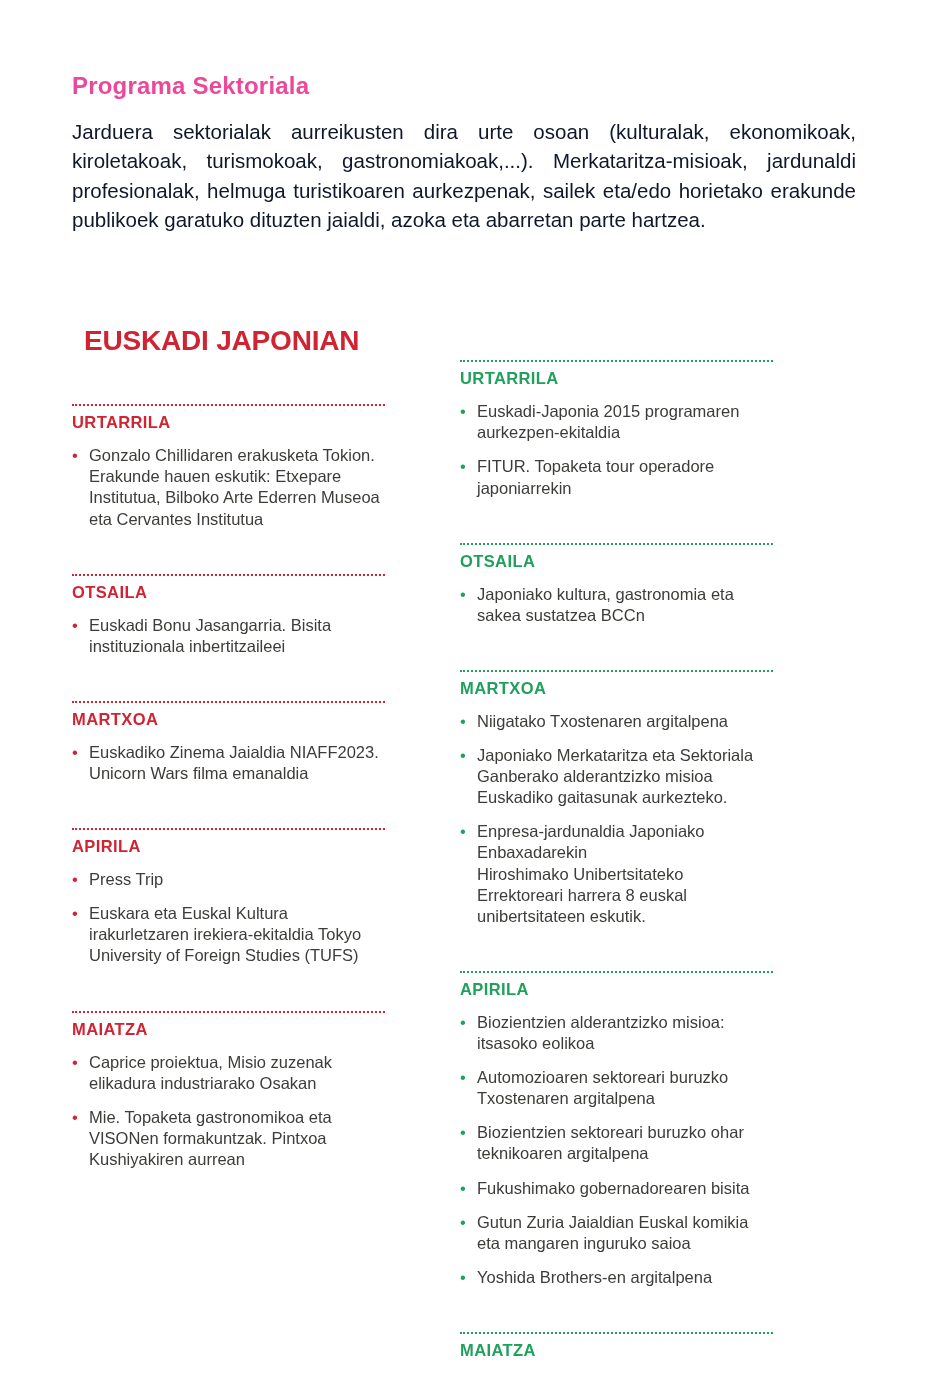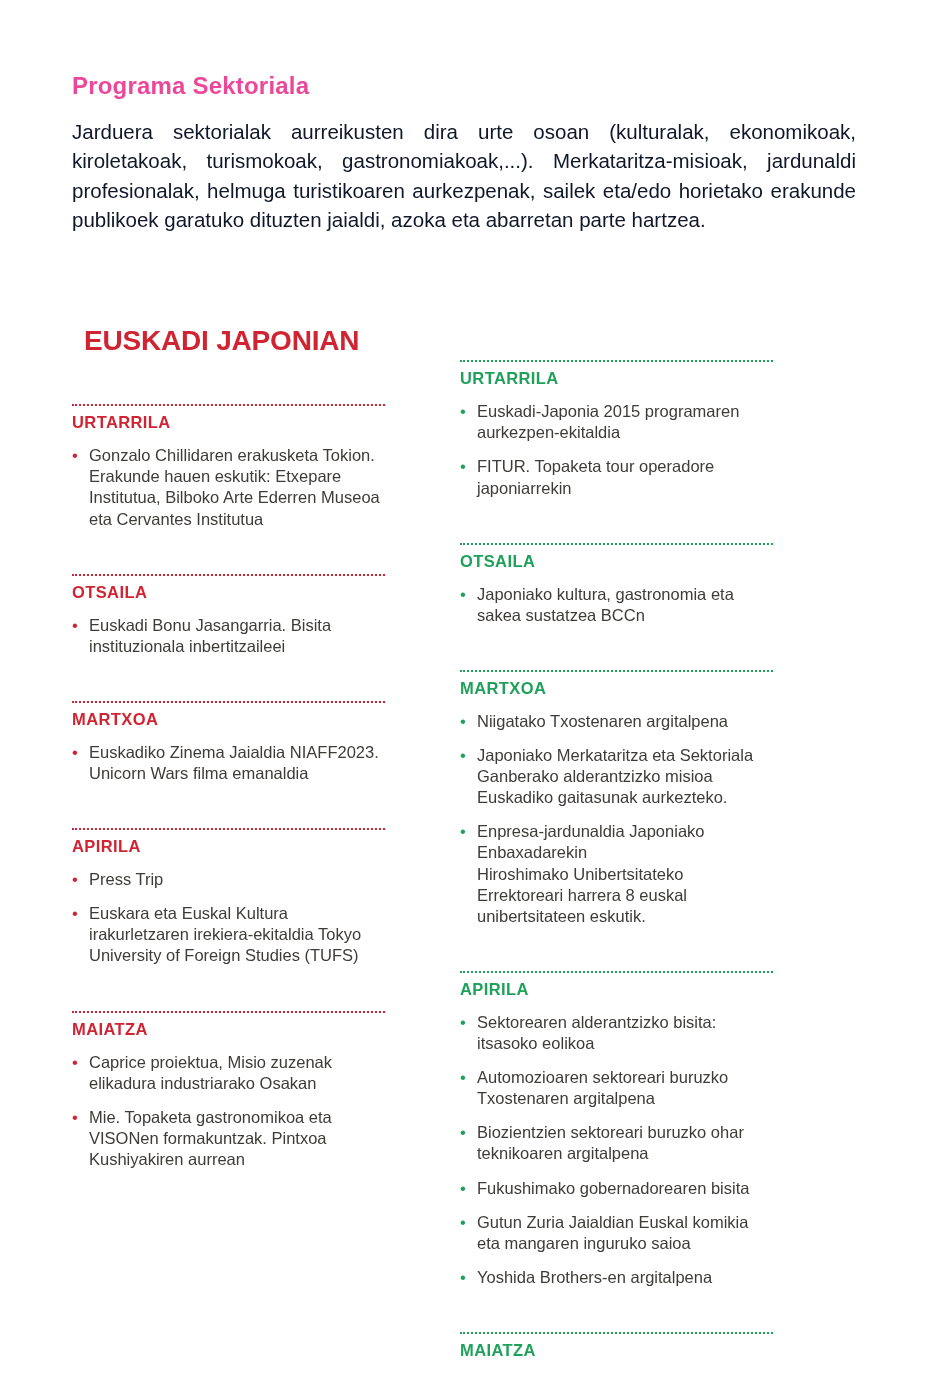--- a/index.html
+++ b/index.html
@@ -194,21 +194,21 @@
     <span class="txt">Enpresa-jardunaldia Japoniako Enbaxadarekin
 Hiroshimako Unibertsitateko Errektoreari harrera 8 euskal unibertsitateen eskutik.</span>
   </li>
             </ul>
   </section>
           <section class="month">
     <h3 class="month-title">APIRILA</h3>
     <ul class="items">
               <li class="item">
     <span class="dot">•</span>
-    <span class="txt">Sektorearen alderantzizko bisita: itsasoko eolikoa</span>
+    <span class="txt">Biozientzien alderantzizko misioa: itsasoko eolikoa</span>
   </li>
               <li class="item">
     <span class="dot">•</span>
     <span class="txt">Automozioaren sektoreari buruzko Txostenaren argitalpena</span>
   </li>
               <li class="item">
     <span class="dot">•</span>
     <span class="txt">Biozientzien sektoreari buruzko ohar teknikoaren argitalpena</span>
   </li>
               <li class="item">

